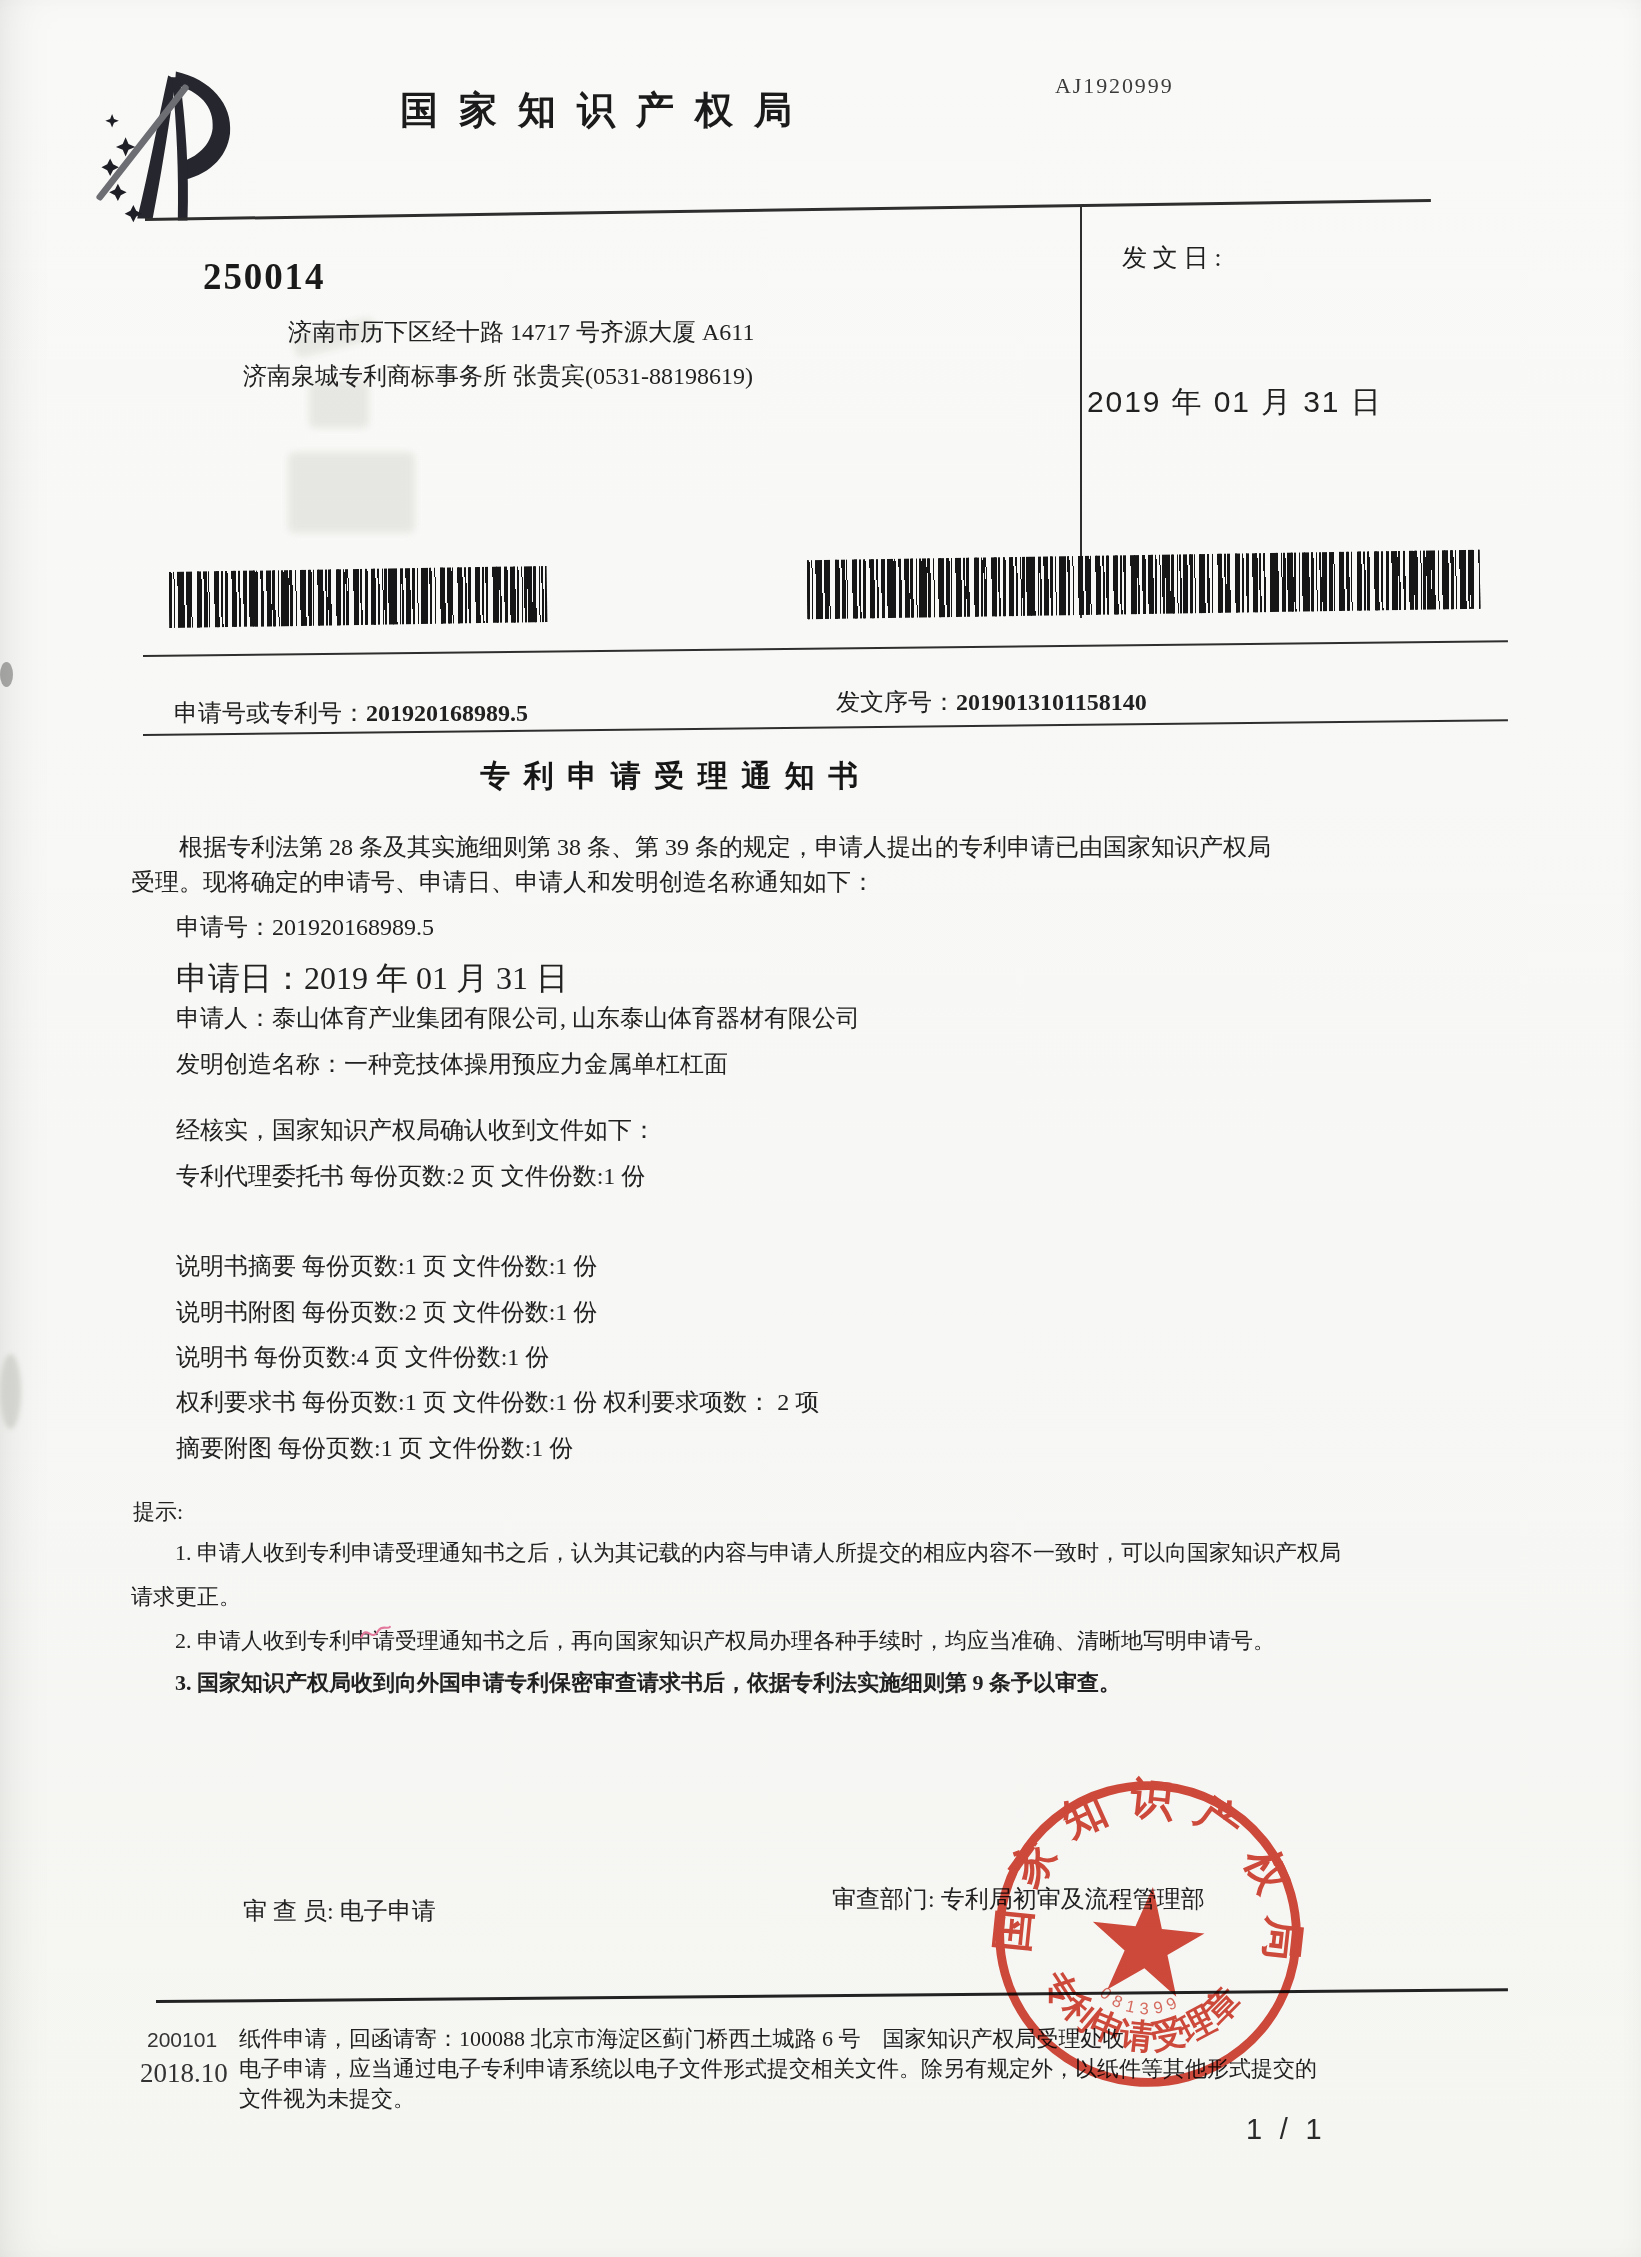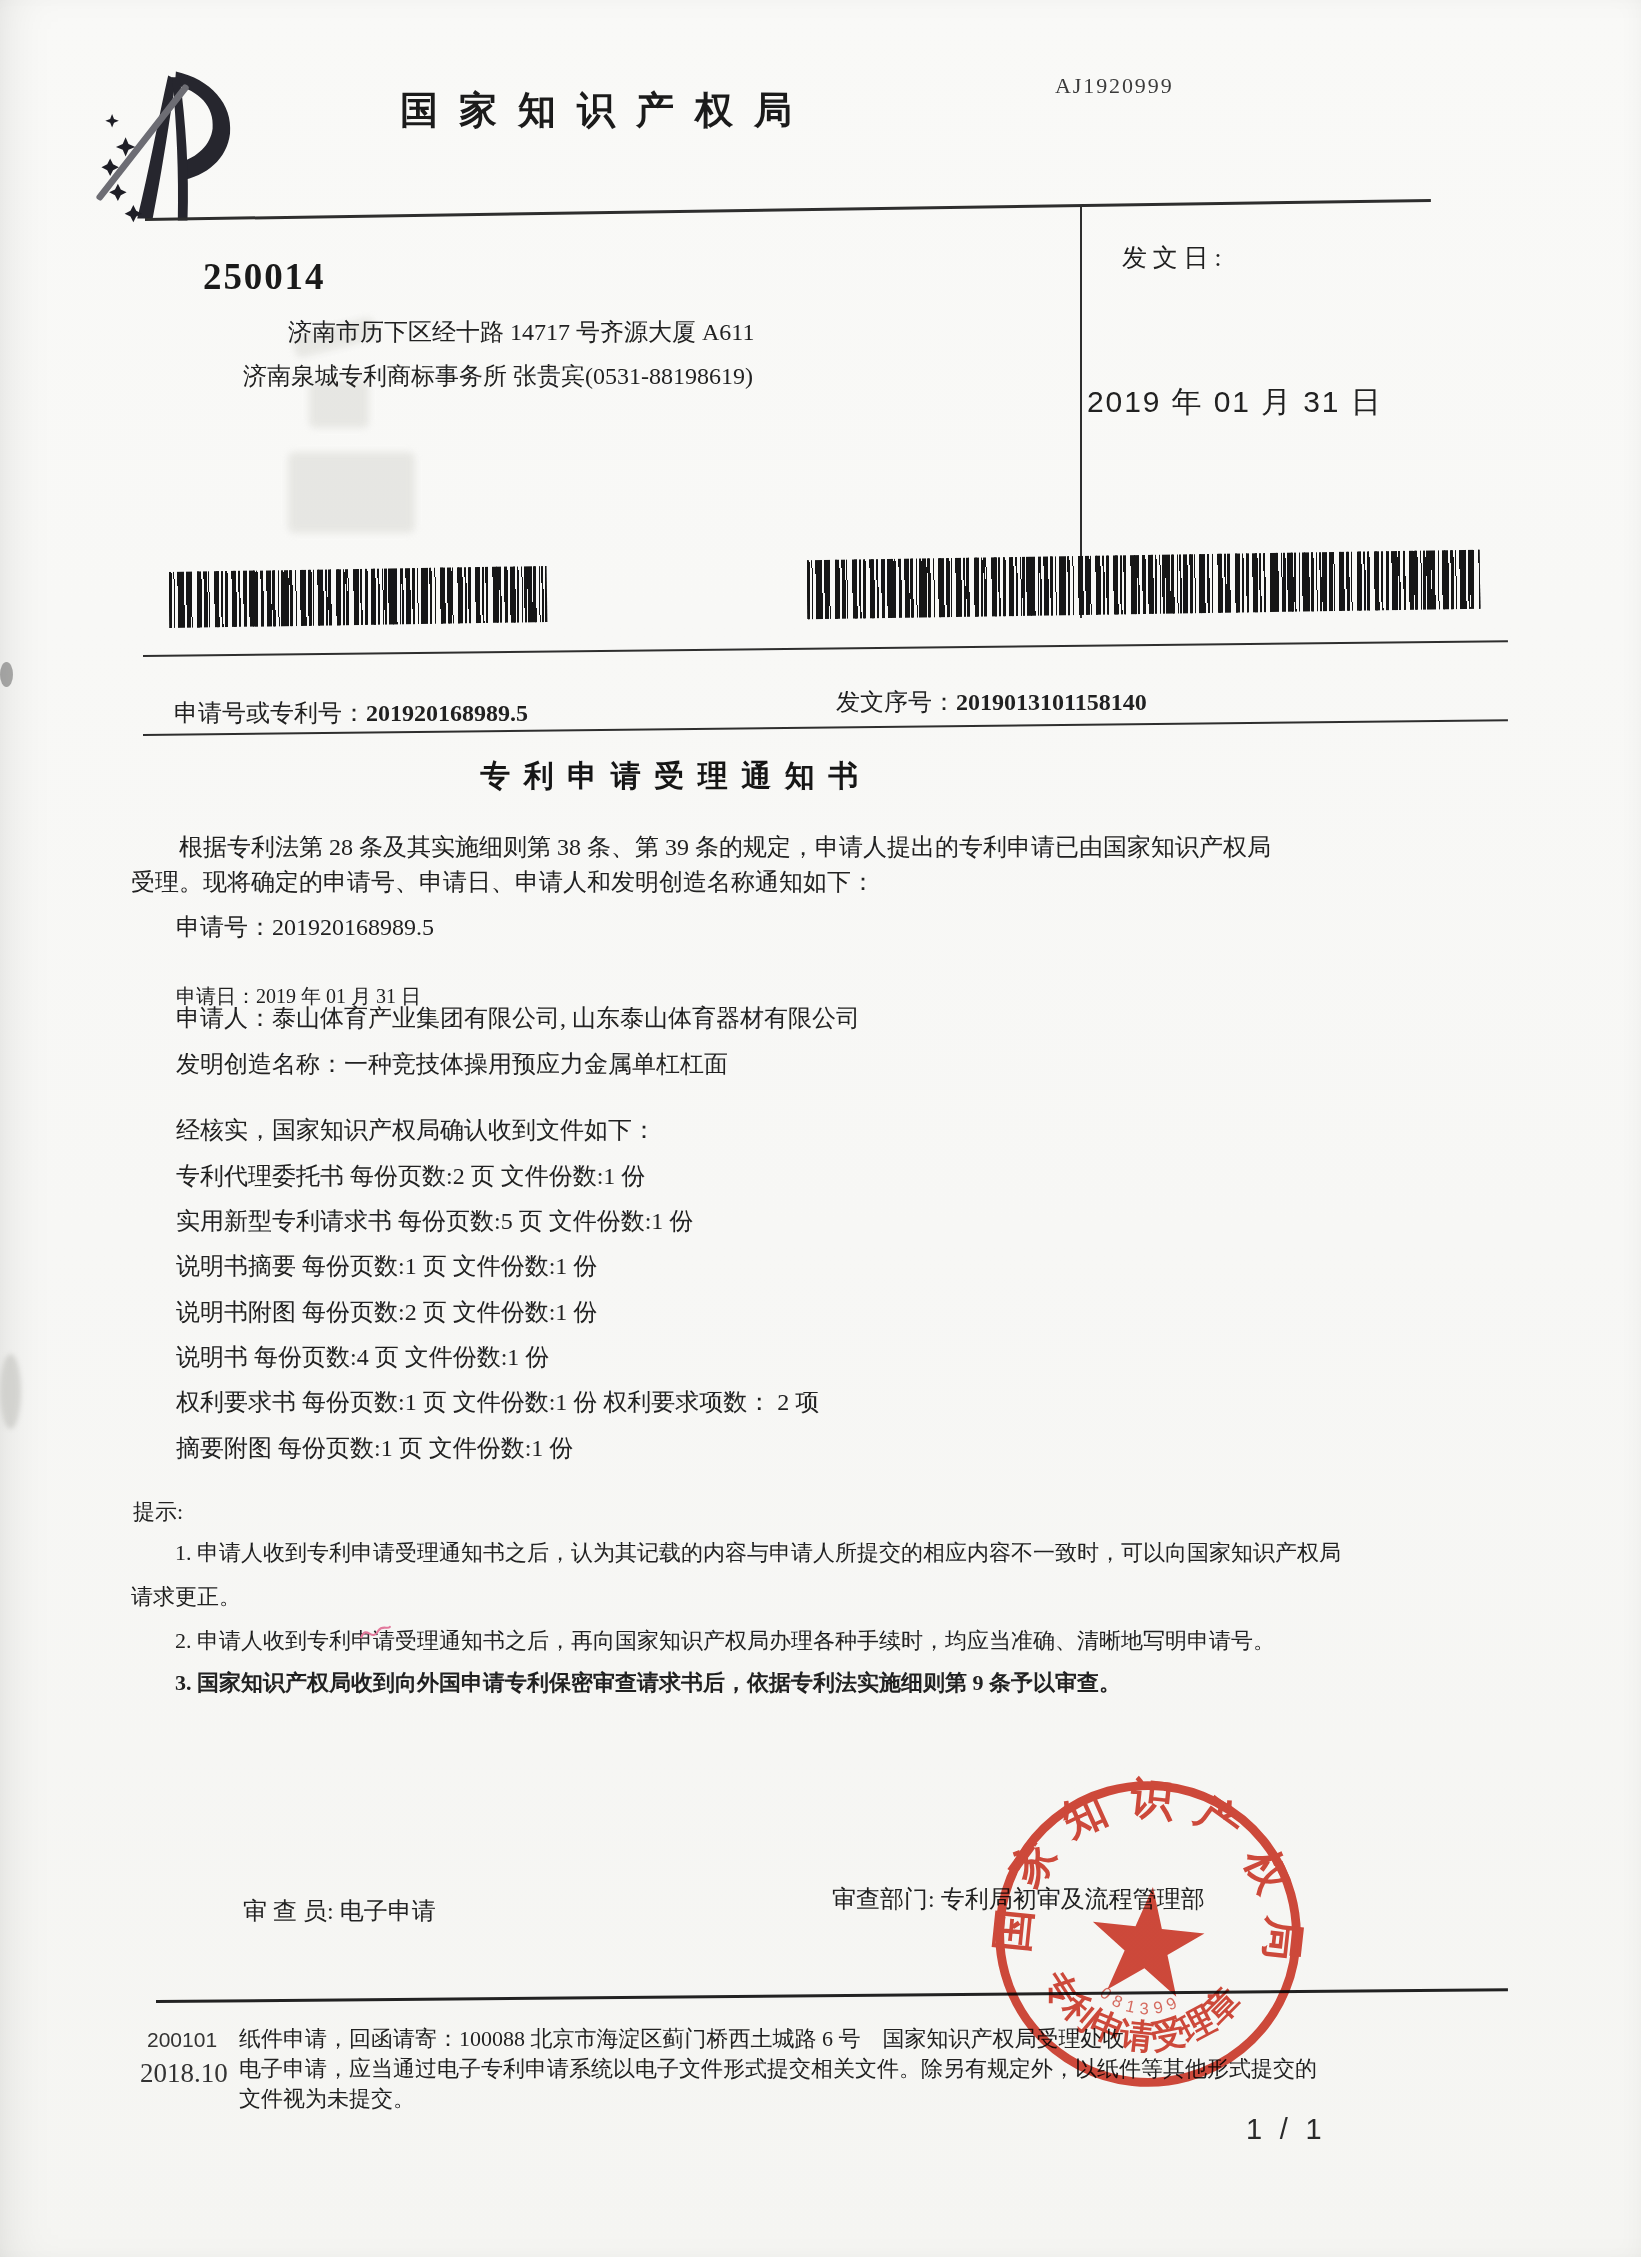--- a/index.html
+++ b/index.html
@@ -80,33 +80,32 @@
   <div class="rule" style="left:143px;top:734px;width:1365px;height:1.9px;transform:rotate(-0.62deg);"></div>
 
   <div class="t bold" style="left:367px;top:756px;width:618px;text-align:center;font-size:30px;letter-spacing:13.5px;color:#161616;">专利申请受理通知书</div>
 
   <div class="t" style="left:131px;top:821px;font-size:24px;text-indent:48px;margin-top:10px;">根据专利法第 28 条及其实施细则第 38 条、第 39 条的规定，申请人提出的专利申请已由国家知识产权局</div>
   <div class="t" style="left:131px;top:866px;font-size:24px;">受理。现将确定的申请号、申请日、申请人和发明创造名称通知如下：</div>
 
   <div class="t" style="left:176px;top:911px;font-size:24px;">
     <span>申请号：</span><span>201920168989.5</span>
   </div>
-  <div class="t" style="left:176px;top:957px;font-size:20px;margin-top:26px;">
+  <div class="t" style="left:176px;top:957px;font-size:32px;">
     <span>申请日：</span><span>2019 年 01 月 31 日</span>
   </div>
   <div class="t" style="left:176px;top:1002px;font-size:24px;">
     <span>申请人：</span><span>泰山体育产业集团有限公司, 山东泰山体育器材有限公司</span>
   </div>
   <div class="t" style="left:176px;top:1048px;font-size:24px;">
     <span>发明创造名称：</span><span>一种竞技体操用预应力金属单杠杠面</span>
   </div>
 
   <div class="t" style="left:176px;top:1114px;font-size:24px;">经核实，国家知识产权局确认收到文件如下：</div>
   <div class="t" style="left:176px;top:1160px;font-size:24px;">专利代理委托书 每份页数:2 页 文件份数:1 份</div>
-  <div class="t" style="left:176px;top:1205px;font-size:24px;">实用新型专利请求书 每份页数:5 页 文件份数:1 份</div>
   <div class="t" style="left:176px;top:1250px;font-size:24px;">说明书摘要 每份页数:1 页 文件份数:1 份</div>
   <div class="t" style="left:176px;top:1296px;font-size:24px;">说明书附图 每份页数:2 页 文件份数:1 份</div>
   <div class="t" style="left:176px;top:1341px;font-size:24px;">说明书 每份页数:4 页 文件份数:1 份</div>
   <div class="t" style="left:176px;top:1386px;font-size:24px;">权利要求书 每份页数:1 页 文件份数:1 份 权利要求项数： 2 项</div>
   <div class="t" style="left:176px;top:1432px;font-size:24px;">摘要附图 每份页数:1 页 文件份数:1 份</div>
 
   <div class="t" style="left:133px;top:1497px;font-size:22px;">提示:</div>
   <div class="t" style="left:131px;top:1538px;font-size:22px;text-indent:44px;">1. 申请人收到专利申请受理通知书之后，认为其记载的内容与申请人所提交的相应内容不一致时，可以向国家知识产权局</div>
   <div class="t" style="left:131px;top:1582px;font-size:22px;">请求更正。</div>
   <div class="t" style="left:131px;top:1626px;font-size:22px;text-indent:44px;">2. 申请人收到专利申请受理通知书之后，再向国家知识产权局办理各种手续时，均应当准确、清晰地写明申请号。</div>

